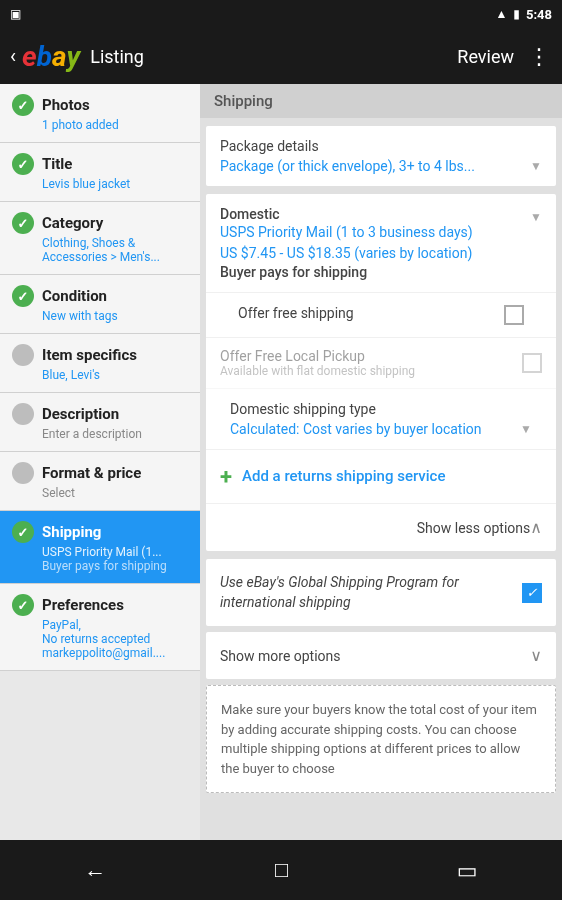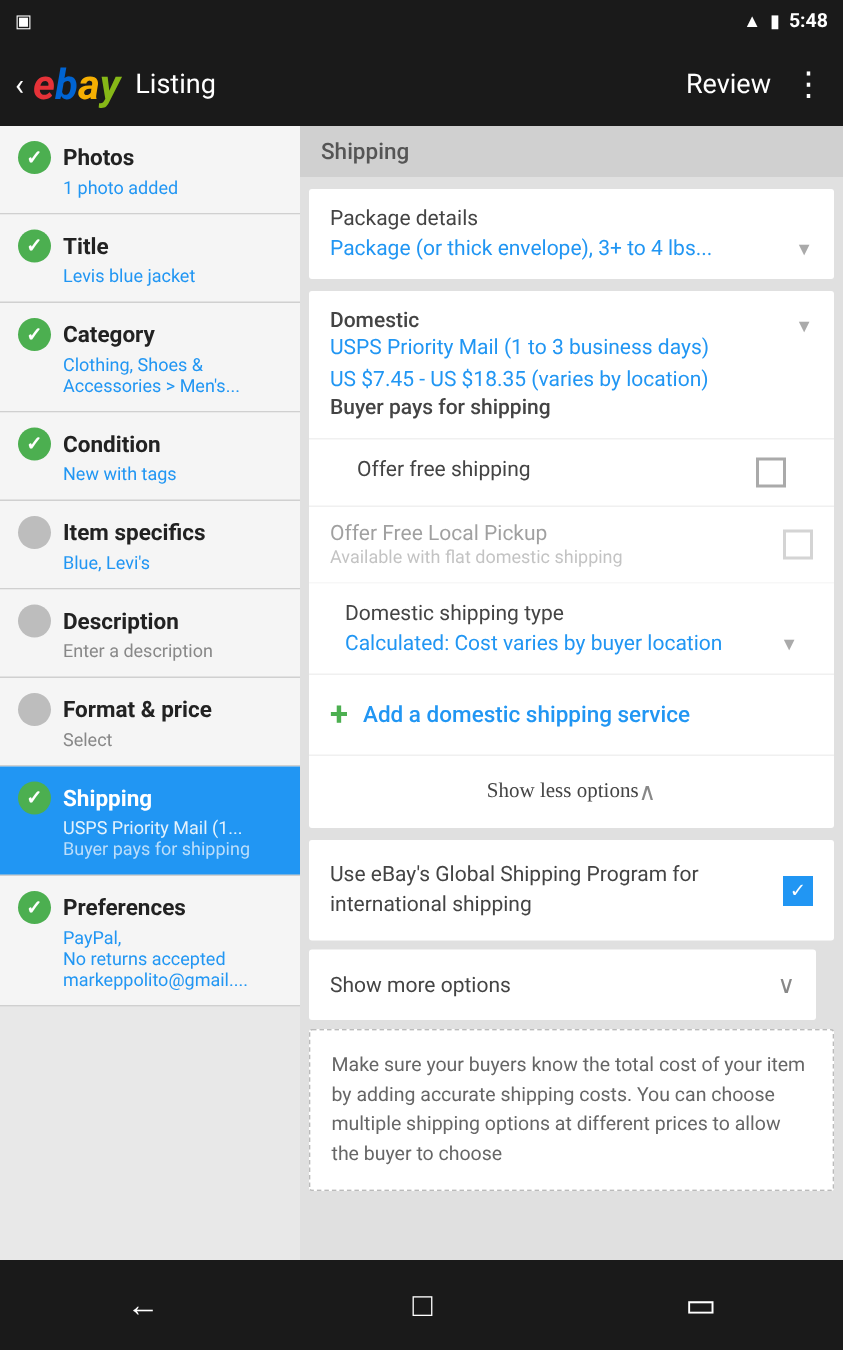--- a/index.html
+++ b/index.html
@@ -304,22 +304,21 @@
       font-size: 15px;
       color: #2196F3;
       font-weight: 500;
       line-height: 1.3;
     }
 
     .show-options-row {
       padding: 14px 14px;
       display: flex;
       align-items: center;
-      justify-content: center;
-      font-family: Liberation Serif, serif;
+      justify-content: flex-end;
     }
     .show-options-label {
       font-size: 14px;
       color: #444;
     }
     .chevron-up {
       color: #888;
       font-size: 16px;
     }
     .chevron-down {
@@ -328,35 +327,36 @@
     }
 
     .global-shipping-row {
       padding: 14px 14px;
       display: flex;
       align-items: center;
       justify-content: center;
       background: #fff;
       margin: 0 6px 6px 6px;
       border-radius: 2px;
+      font-style: italic;
     }
     .global-shipping-text {
       font-size: 14px;
       color: #444;
       flex: 1;
       line-height: 1.4;
     }
 
     .show-more-row {
       padding: 14px 14px;
       display: flex;
       align-items: center;
       justify-content: space-between;
       background: #fff;
-      margin: 0 18px 6px 6px;
+      margin: 0 6px 6px 6px;
       border-radius: 2px;
     }
     .show-more-label {
       font-size: 14px;
       color: #444;
     }
 
     .info-box {
       background: #fff;
       margin: 6px;
@@ -560,21 +560,21 @@
       <div class="dom-shipping-type-row">
         <div class="dom-shipping-type-label">Domestic shipping type</div>
         <div class="dom-shipping-type-value">
           <span class="dom-shipping-type-text">Calculated: Cost varies by buyer location</span>
           <span class="card-arrow">▼</span>
         </div>
       </div>
 
       <div class="add-shipping-row">
         <span class="plus-icon">+</span>
-        <span class="add-shipping-text">Add a domestic shipping service</span>
+        <span class="add-shipping-text">Add a returns shipping service</span>
       </div>
 
       <div class="show-options-row">
         <span class="show-options-label">Show less options</span>
         <span class="chevron-up">∧</span>
       </div>
     </div>
 
     <div class="global-shipping-row">
       <span class="global-shipping-text">Use eBay's Global Shipping Program for international shipping</span>

